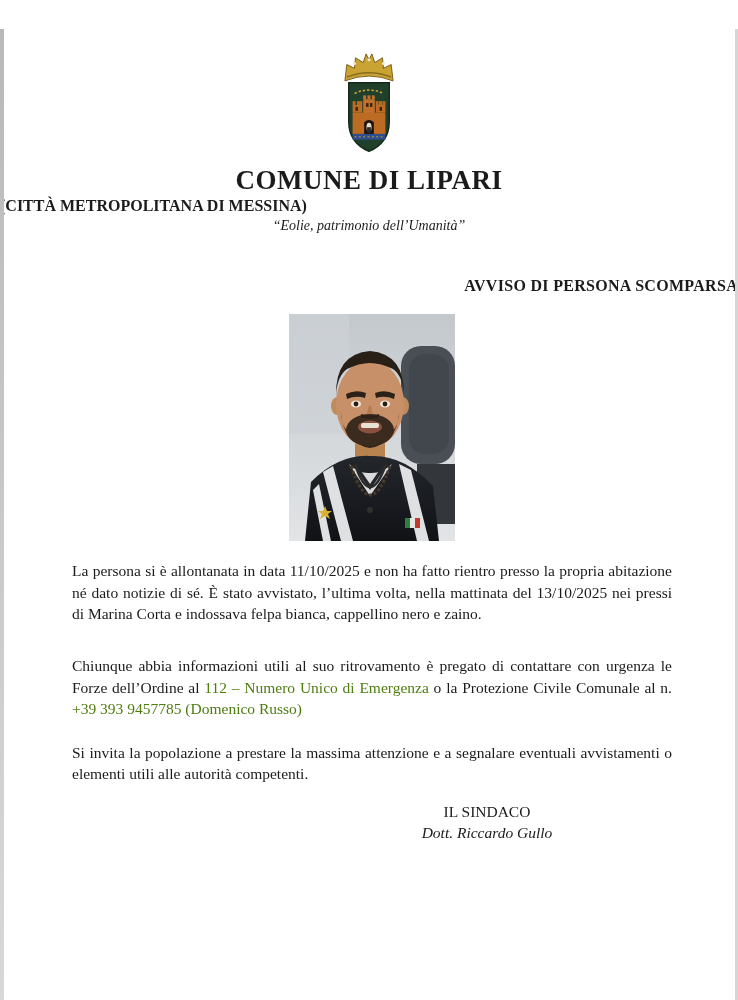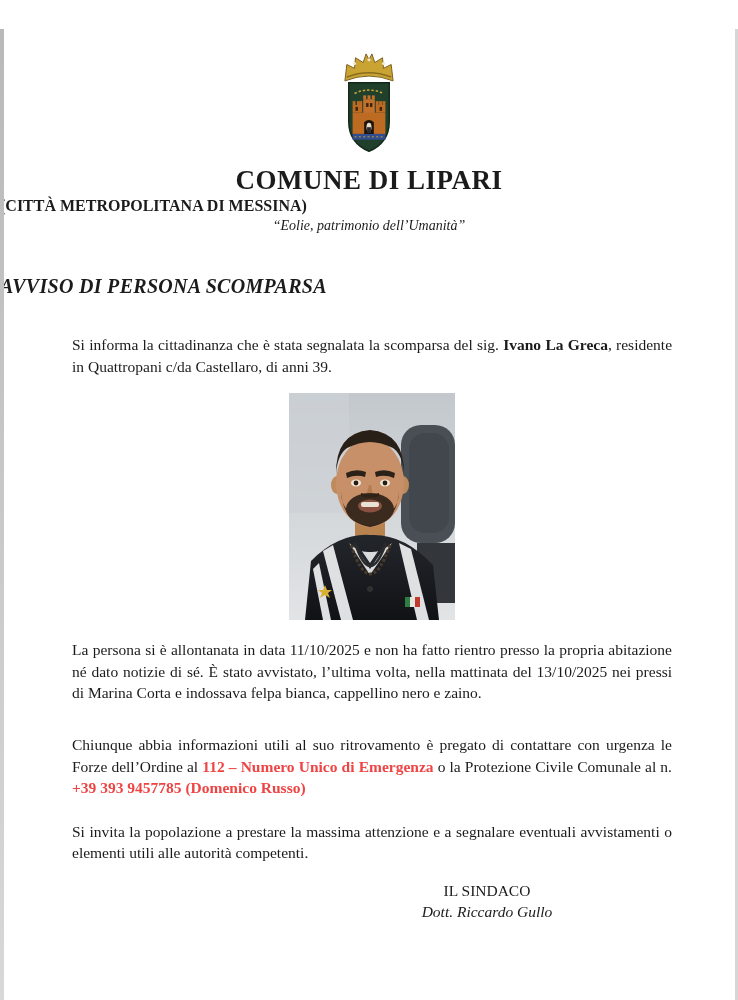--- a/index.html
+++ b/index.html
@@ -16,32 +16,32 @@
   
   .edge-left{position:absolute;left:0;top:0;width:4px;height:100%;background:linear-gradient(#b9b9b9,#d9d9d9);}
   .edge-right{position:absolute;right:0;top:0;width:3px;height:100%;background:#d6d6d6;}
   .edge-bottom{position:absolute;left:0;bottom:0;width:100%;height:5px;background:#dcdcdc;}
 
   .emblem-wrap{margin:22px auto 0 auto;width:90px;height:108px;}
   .hdr-title{margin-top:6px;text-align:center;font-weight:bold;font-size:27px;line-height:30px;letter-spacing:.5px;}
   .hdr-subtitle{font-weight:bold;font-size:16px;line-height:21px;}
   .hdr-motto{text-align:center;font-style:italic;font-size:14px;line-height:20px;}
 
-  .notice-title{margin-top:38px;text-align:left;font-weight:bold;font-size:20px;line-height:24px;letter-spacing:.3px;font-style:italic;}
+  .notice-title{margin-top:38px;text-align:right;font-weight:bold;font-size:16px;line-height:24px;letter-spacing:.3px;}
 
   .body-col{width:600px;margin:0 auto 0 72px;}
   .para{font-size:15.5px;line-height:21.5px;text-align:justify;margin:0;}
   .p1{margin-top:36px;}
   .p2{margin-top:19px;}
   .p3{margin-top:9px;}
   .p4{margin-top:22px;}
   .p5{margin-top:13px;text-align:left;}
   .no-just{text-align:left;}
   .b{font-weight:bold;}
-  .red{color:#ef4444;font-weight:bold;}
+  .red{color:#4d7c0f;font-weight:normal;}
 
   .photo-wrap{width:166px;height:227px;margin:16px auto 0 auto;}
   .photo-wrap svg{display:block;}
 
   .signature{width:250px;margin:16px 126px 0 auto;text-align:center;}
   .sig-role{font-size:15.5px;line-height:21.5px;}
   .sig-name{font-size:15.5px;line-height:22px;font-style:italic;}
 </style>
 </head>
 <body>
@@ -95,21 +95,20 @@
     </svg>
   </div>
 
   <div class="hdr-title">COMUNE DI LIPARI</div>
   <div class="hdr-subtitle">(CITTÀ METROPOLITANA DI MESSINA)</div>
   <div class="hdr-motto">“Eolie, patrimonio dell’Umanità”</div>
 
   <div class="notice-title">AVVISO DI PERSONA SCOMPARSA</div>
 
   <div class="body-col">
-    <p class="para p1"><span>Si informa la cittadinanza che è stata segnalata la scomparsa del sig. </span><span class="b">Ivano La Greca</span><span>, residente in Quattropani c/da Castellaro, di anni 39.</span></p>
 
     <div class="photo-wrap">
       <svg viewBox="0 0 166 227" width="166" height="227" aria-hidden="true">
         <defs>
           <linearGradient id="bgG" x1="0" y1="0" x2="0" y2="1">
             <stop offset="0" stop-color="#c3c8cd"></stop>
             <stop offset="0.55" stop-color="#d4d8db"></stop>
             <stop offset="1" stop-color="#e2e4e6"></stop>
           </linearGradient>
           <linearGradient id="jkt" x1="0" y1="0" x2="0" y2="1">

